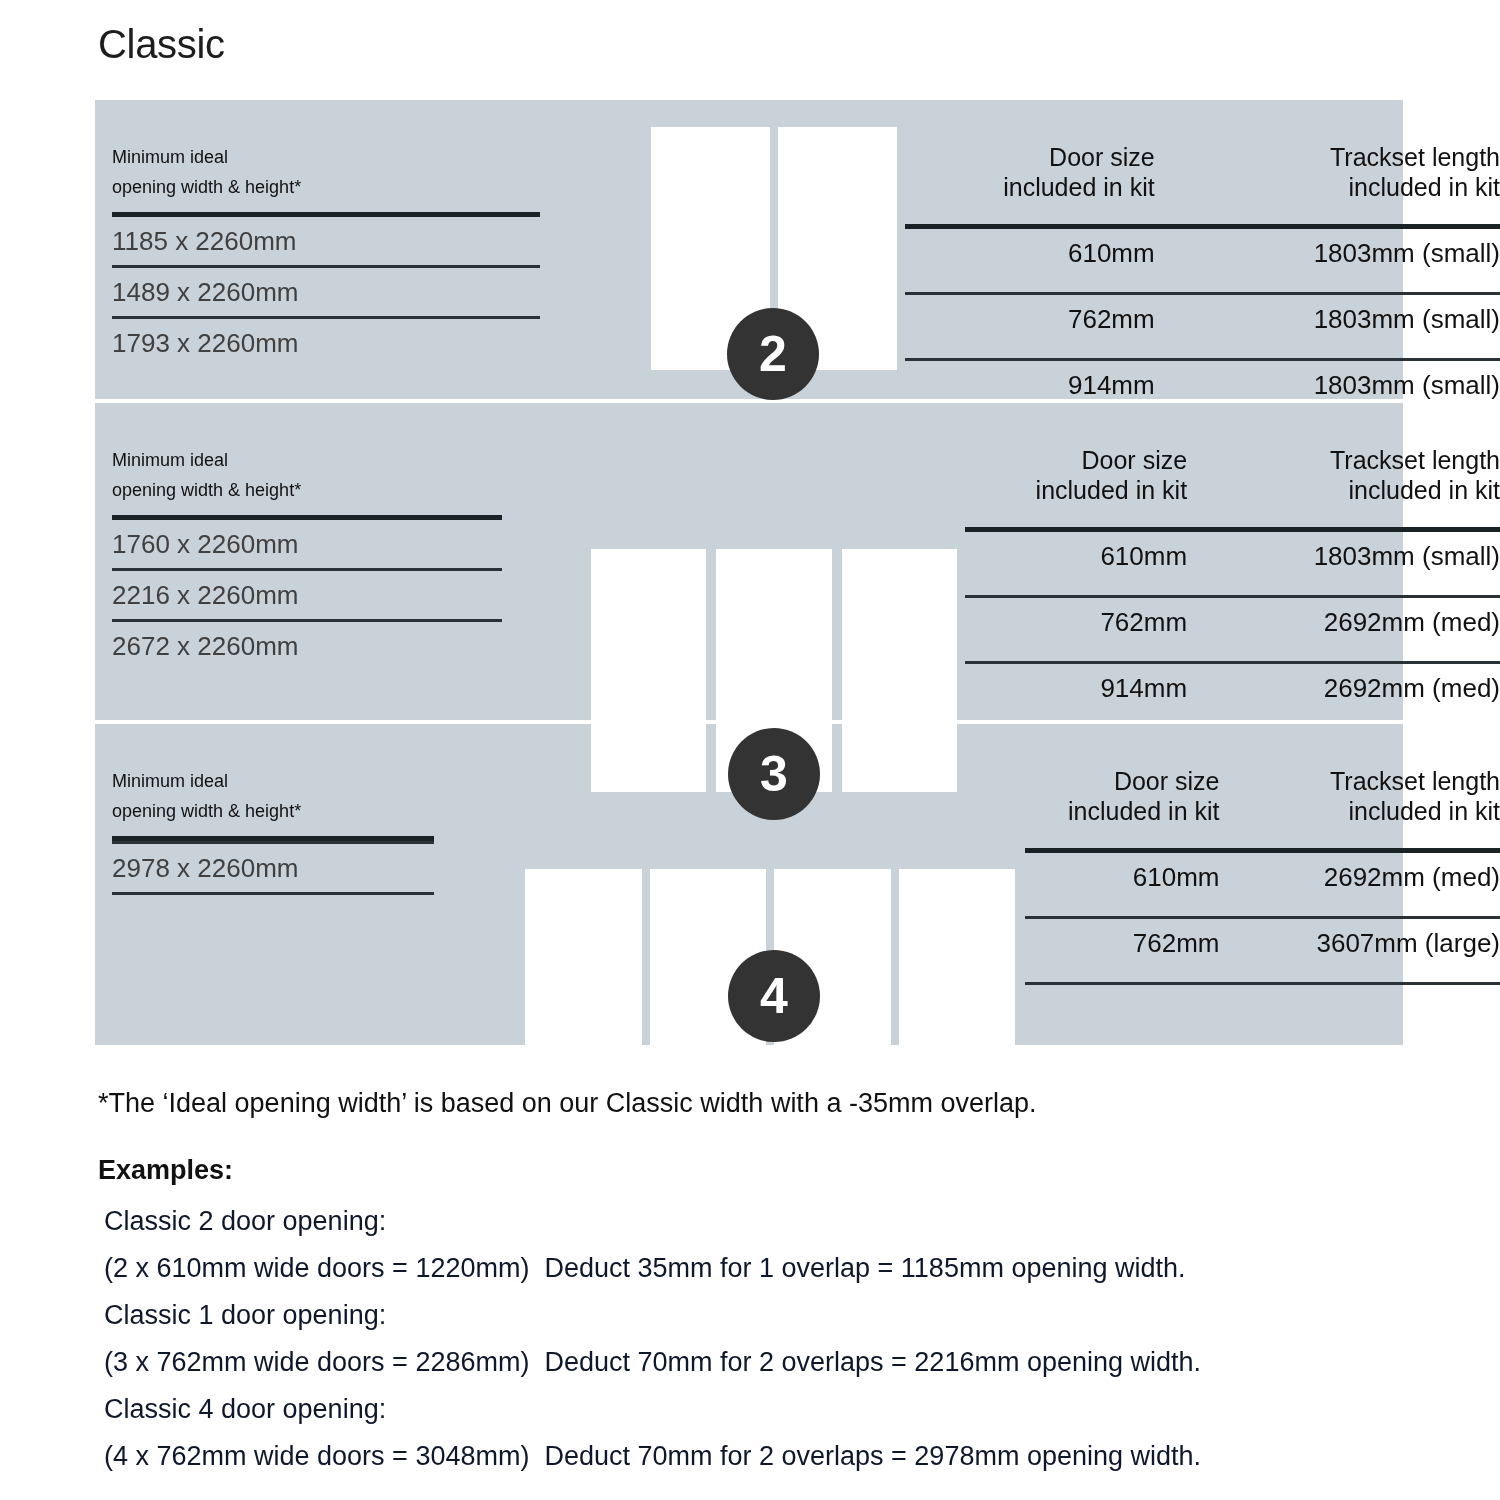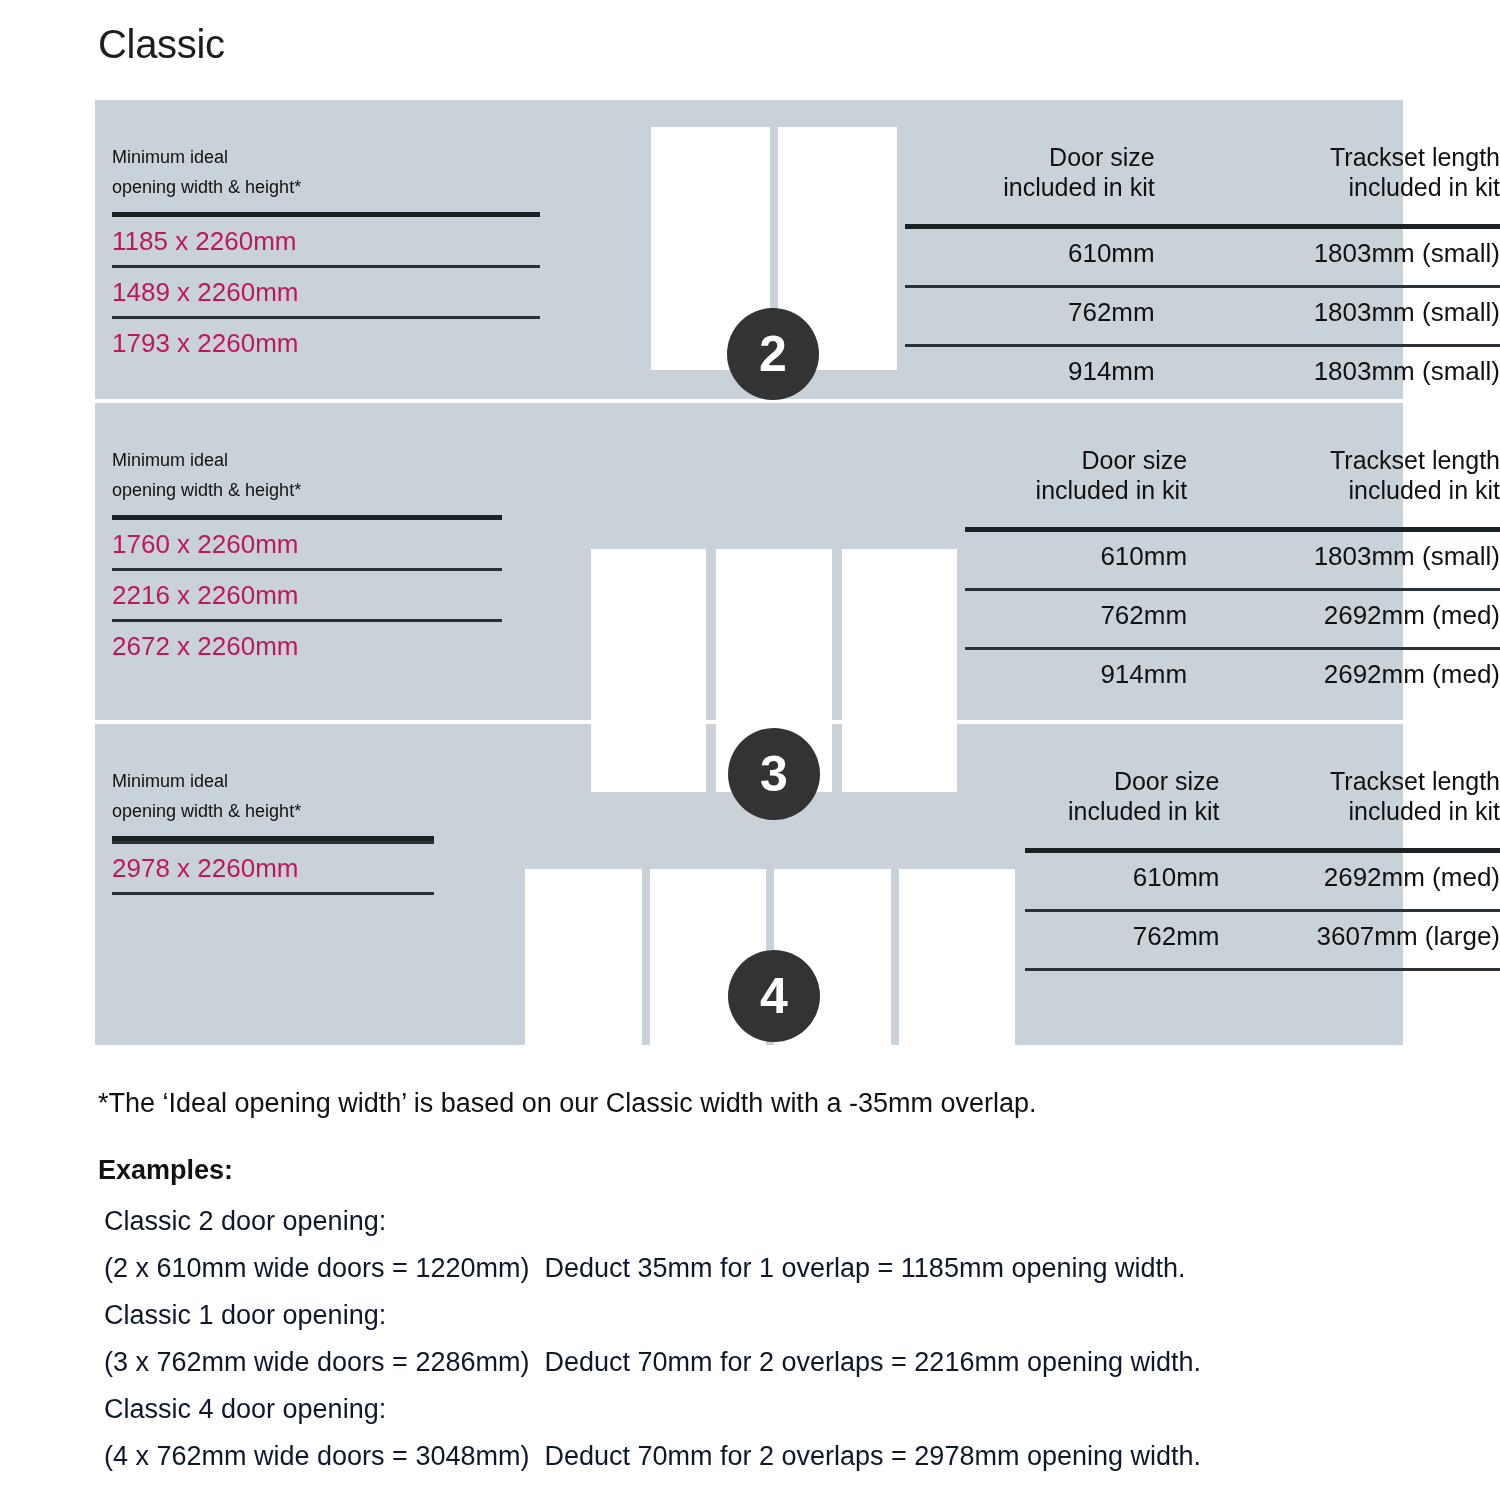--- a/index.html
+++ b/index.html
@@ -84,21 +84,21 @@
     margin-top: 10px;
   }
   .rule-thin {
     height: 3px;
     background: #2a3238;
   }
   .data-row {
     font-size: 26px;
     line-height: 48px;
     height: 48px;
-    color: #be185d;
+    color: #404040;
     white-space: nowrap;
   }
 
   
   .col-left.w1 { width: 428px; }
   .col-left.w2 { width: 390px; }
   .col-left.w3 { width: 322px; }
 
   
   .col-right {
@@ -120,21 +120,21 @@
     font-weight: 400;
     color: #111111;
     white-space: pre-line;
     text-align: right;
   }
   .subcol.doorsize .col-head-r { padding-right: 24px; }
   .rows-flex { display: flex; }
   .cell {
     font-size: 26px;
     line-height: 48px;
-    height: 56px;
+    height: 63px;
     text-align: right;
     color: #111111;
     white-space: nowrap;
   }
   .cell.doorsize { flex: 0 0 46%; padding-right: 24px; box-sizing: border-box; }
   .cell.trackset { flex: 1 1 auto; }
 
   
   .diagram {
     position: absolute;

